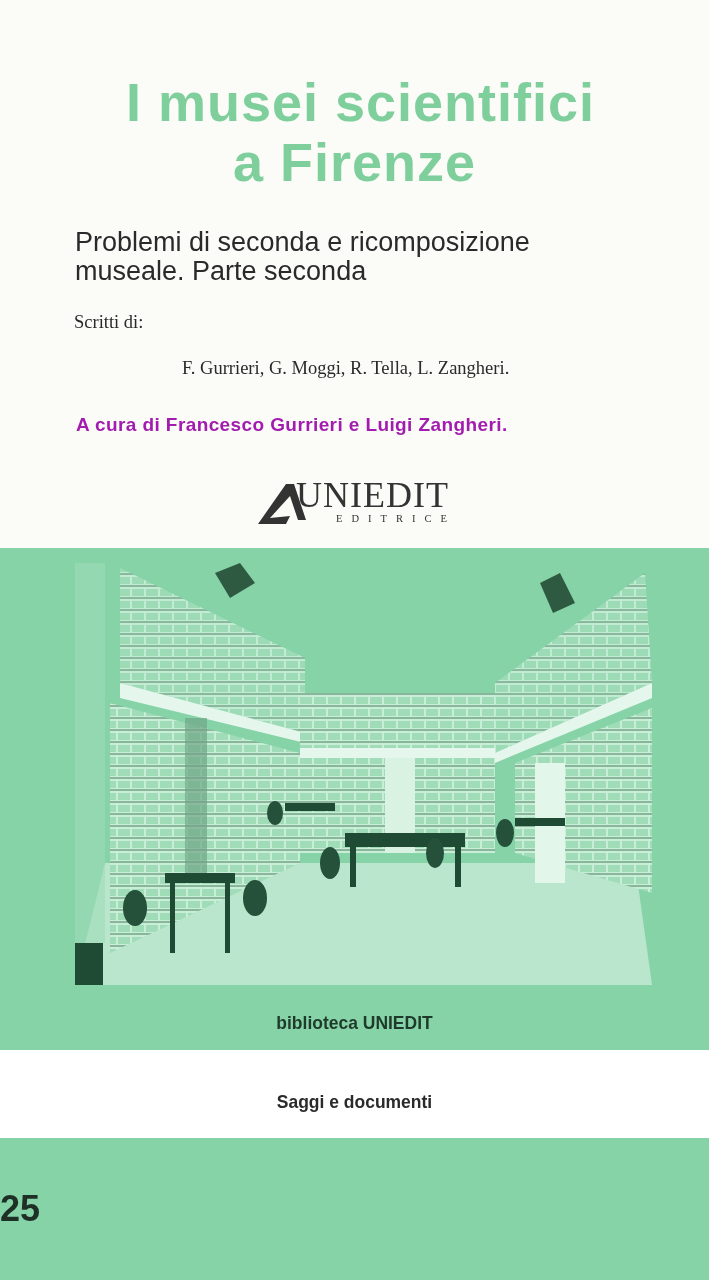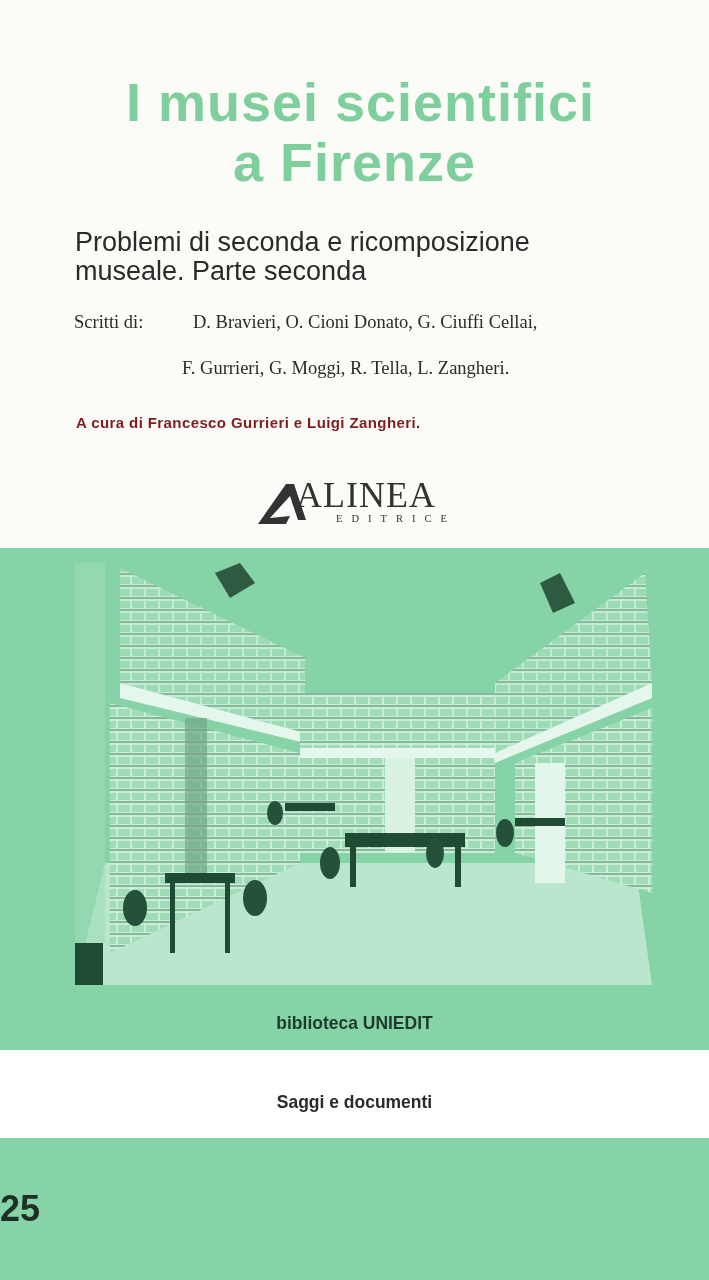--- a/index.html
+++ b/index.html
@@ -36,22 +36,22 @@
       color: #2a2a2a; font-family: "Liberation Serif", serif;
       font-size: 18.5px; line-height: 25px;
     }
     .authors .row { display: flex; gap: 11px; }
     .authors .lbl { width: 108px; flex: none; }
     .authors .row2 { padding-left: 108px; margin-top: 21px; }
 
     
     .curators {
       position: absolute; left: 76px; top: 414px;
-      color: #7f1d1d; font-family: "Liberation Sans", sans-serif;
-      font-weight: bold; font-size: 15px; letter-spacing: 0.4px;
+      color: #a21caf; font-family: "Liberation Sans", sans-serif;
+      font-weight: bold; font-size: 19px; letter-spacing: 0.4px;
     }
 
     
     .publisher {
       position: absolute; left: 256px; top: 478px; width: 230px; height: 56px;
     }
     .publisher .mark { position: absolute; left: 0; top: 2px; width: 64px; height: 46px; }
     .publisher .name {
       position: absolute; left: 40px; top: -4px;
       font-family: "Liberation Serif", serif; font-size: 36px; color: #333;
@@ -111,32 +111,31 @@
   </h1>
 
   <div class="subtitle">
     <span>Problemi di seconda e ricomposizione</span>
     <span>museale. Parte seconda</span>
   </div>
 
   <div class="authors">
     <div class="row">
       <span class="lbl">Scritti di:</span>
-      <span>D. Bravieri, O. Cioni Donato, G. Ciuffi Cellai,</span>
     </div>
     <div class="row2">F. Gurrieri, G. Moggi, R. Tella, L. Zangheri.</div>
   </div>
 
   <div class="curators">A cura di Francesco Gurrieri e Luigi Zangheri.</div>
 
   <div class="publisher">
     <svg class="mark" viewBox="0 0 64 46">
       <path d="M2 44 L30 4 L38 4 L50 40 L42 40 L34 16 L14 38 L34 36 L30 44 Z" fill="#333"></path>
     </svg>
-    <span class="name">ALINEA</span>
+    <span class="name">UNIEDIT</span>
     <span class="sub">EDITRICE</span>
   </div>
 
   <div class="band-top"></div>
 
   <div class="engraving">
     <svg viewBox="0 0 577 422" preserveAspectRatio="none">
       <defs>
         <pattern id="shelf" width="14" height="12" patternUnits="userSpaceOnUse">
           <rect width="14" height="12" fill="#c9eed8"></rect>

